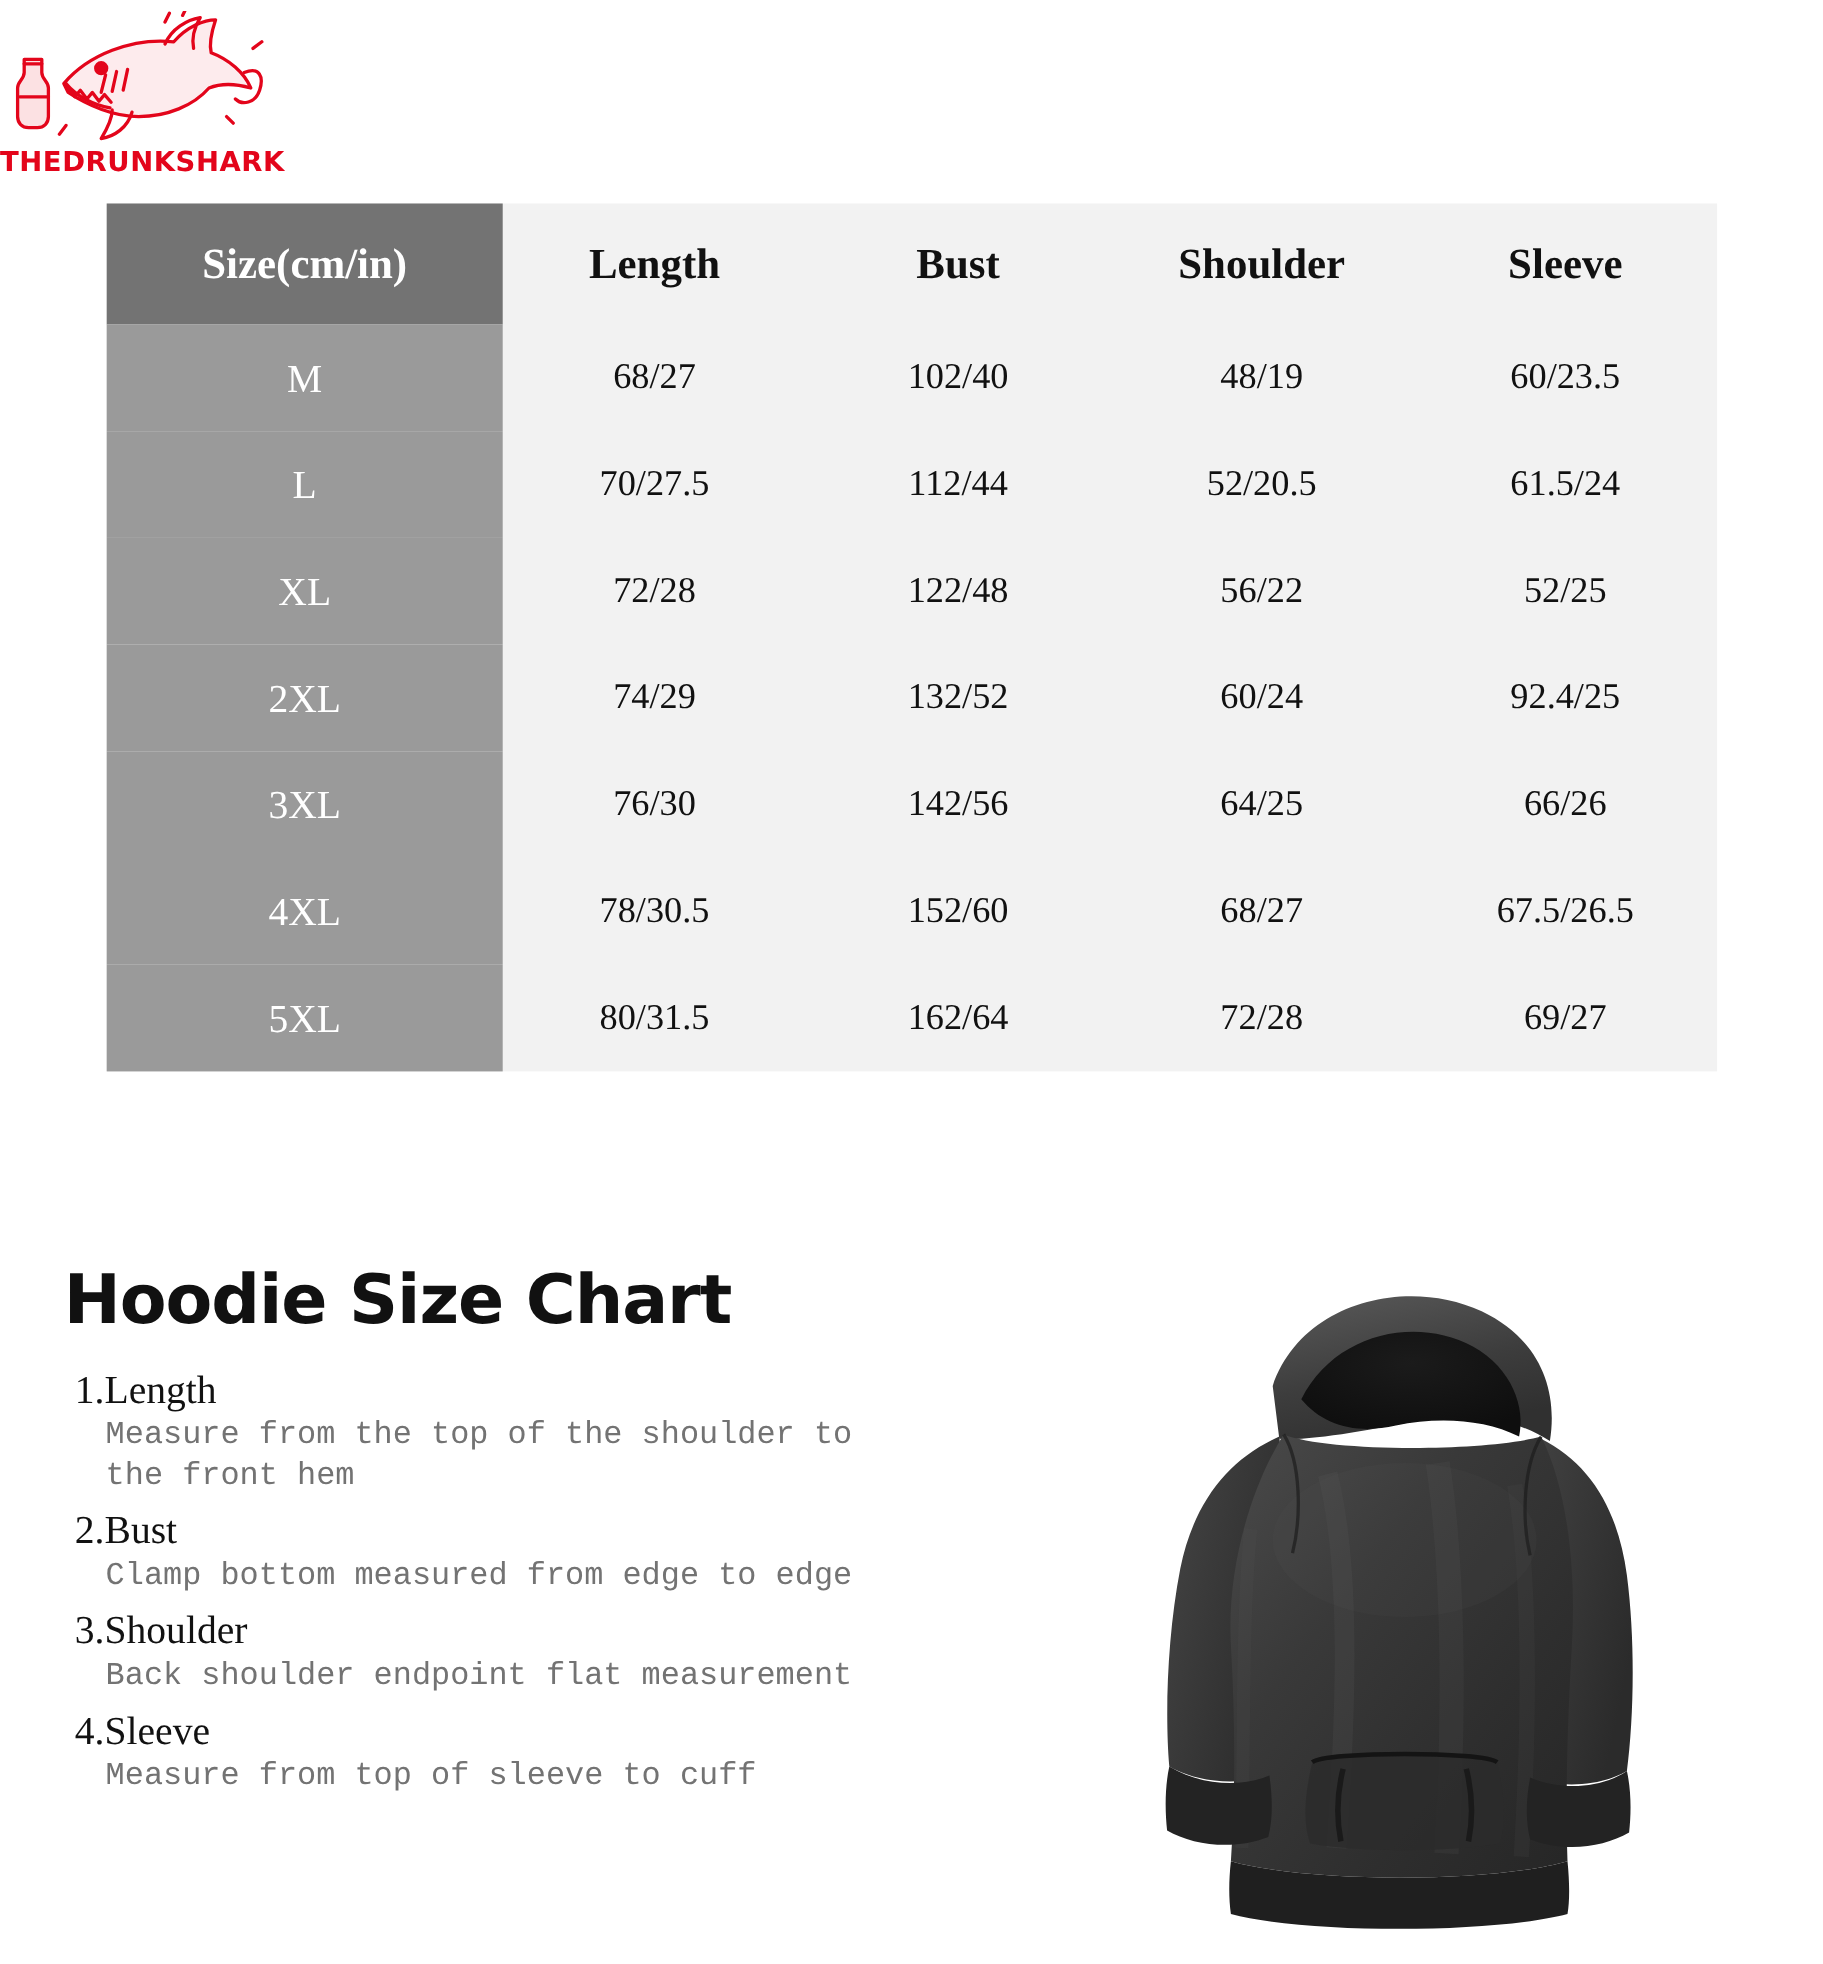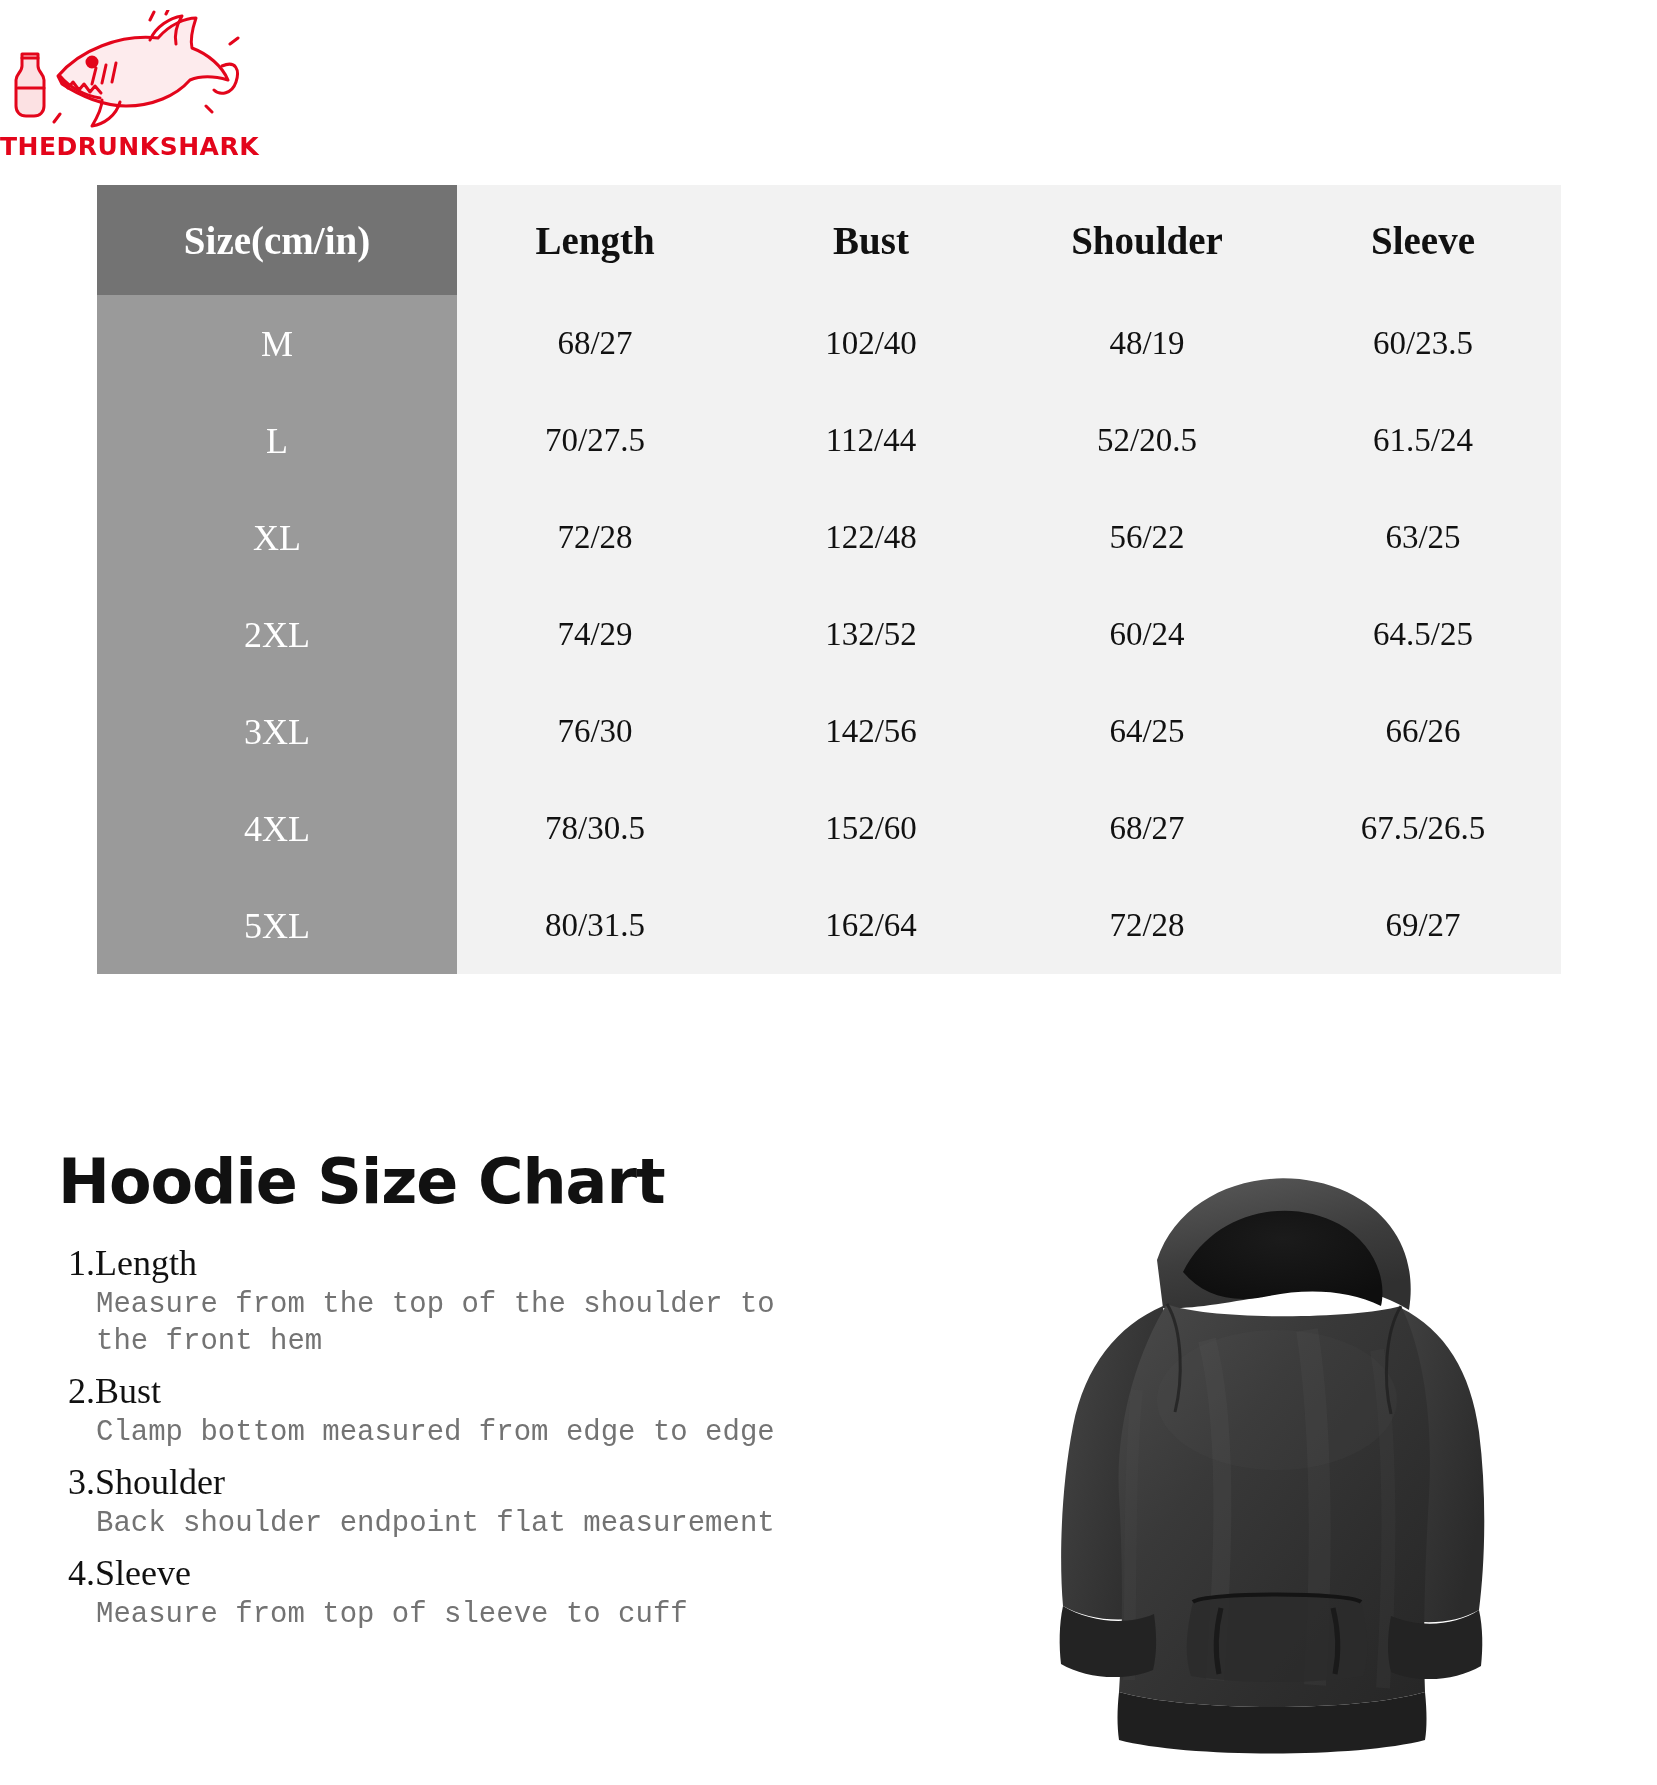--- a/index.html
+++ b/index.html
@@ -199,28 +199,28 @@
         <td>70/27.5</td>
         <td>112/44</td>
         <td>52/20.5</td>
         <td>61.5/24</td>
       </tr>
       <tr>
         <td class="size-cell">XL</td>
         <td>72/28</td>
         <td>122/48</td>
         <td>56/22</td>
-        <td>63/25</td>
+        <td>52/25</td>
       </tr>
       <tr>
         <td class="size-cell">2XL</td>
         <td>74/29</td>
         <td>132/52</td>
         <td>60/24</td>
-        <td>64.5/25</td>
+        <td>92.4/25</td>
       </tr>
       <tr>
         <td class="size-cell">3XL</td>
         <td>76/30</td>
         <td>142/56</td>
         <td>64/25</td>
         <td>66/26</td>
       </tr>
       <tr>
         <td class="size-cell">4XL</td>

